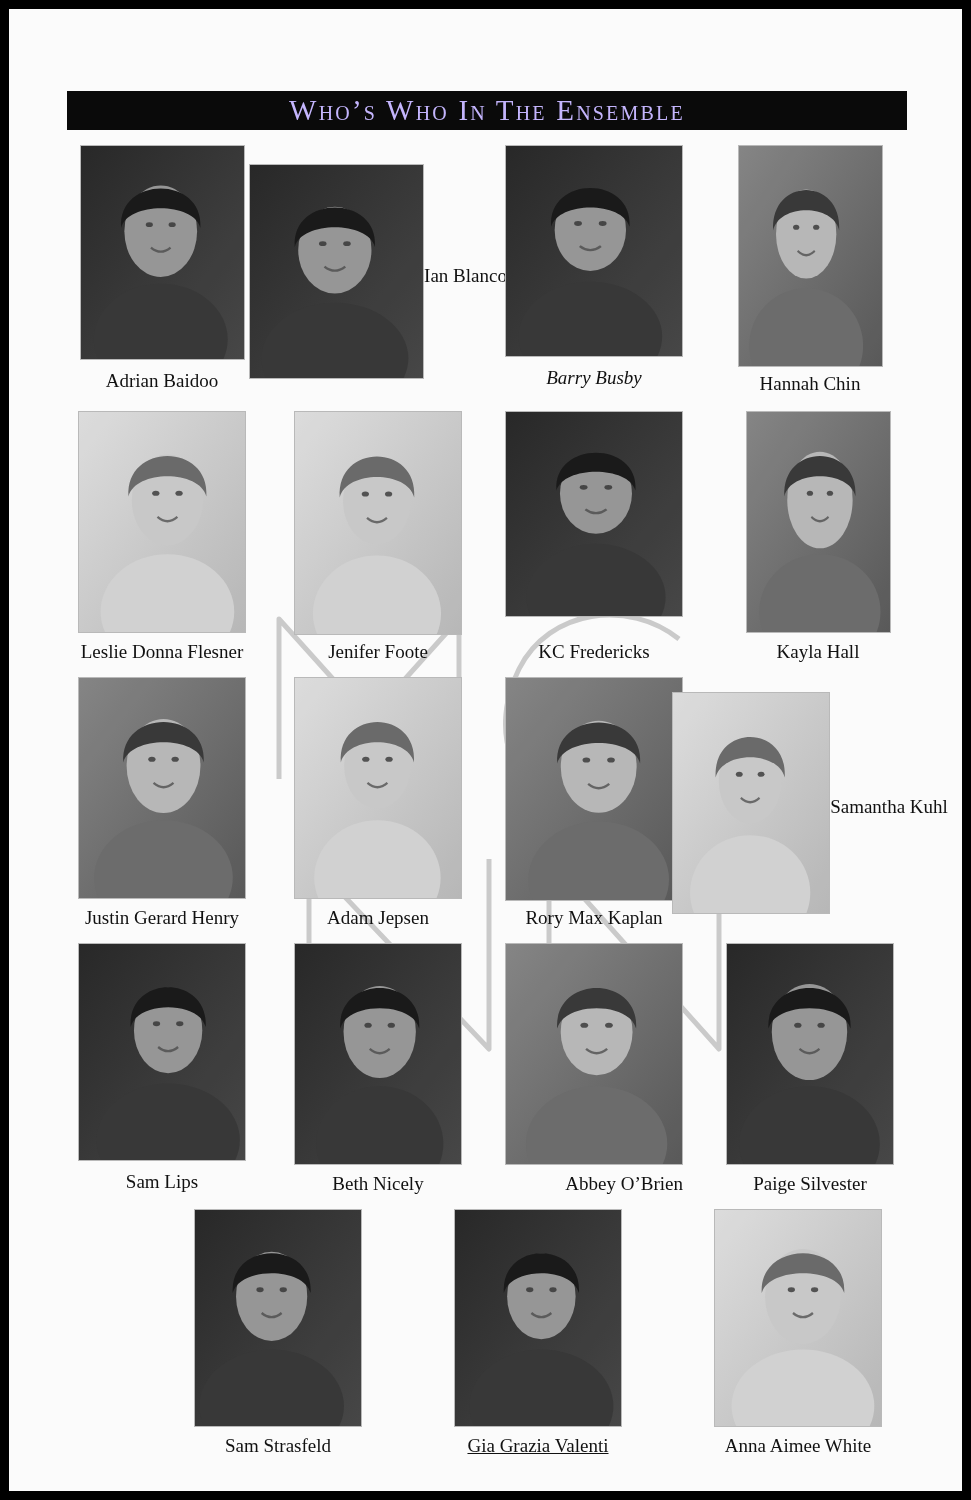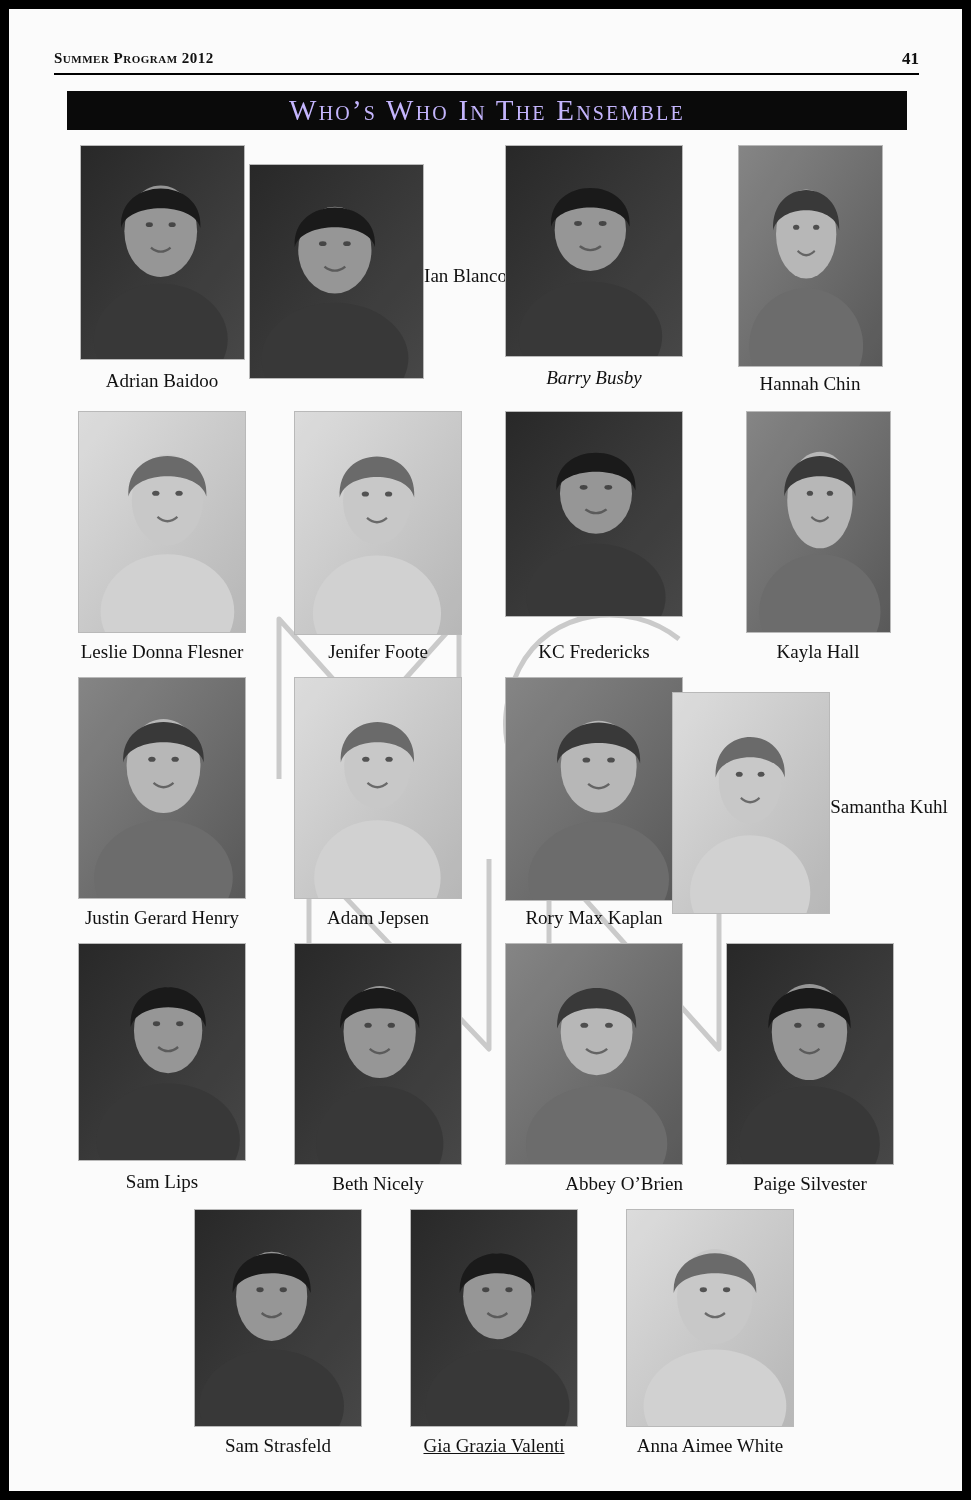--- a/index.html
+++ b/index.html
@@ -122,24 +122,20 @@
     margin-top: 6px;
     white-space: nowrap;
   }
 </style>
 </head>
 <body>
 
 <div class="page">
   <div class="sheet">
 
-    <div class="runhead">
-      <div class="runhead-title">Summer Program 2012</div>
-      <div class="runhead-page">41</div>
-    </div>
 
     <div class="titlebar">
       <div class="titlebar-text">Who’s Who In The Ensemble</div>
     </div>
 
     <div class="watermark">
       <svg viewBox="0 0 650 560" xmlns="http://www.w3.org/2000/svg">
         <g fill="none" stroke="#9a9a9a" stroke-width="5" stroke-linejoin="round">
           <path d="M120 250 L120 90 L210 190 L300 90 L300 250"></path>
           <path d="M520 110 C470 70 390 80 360 140 C330 200 350 270 420 285 C470 296 515 275 535 240"></path>
@@ -519,21 +515,21 @@
     <ellipse cx="42.68126051872969" cy="48" rx="2.2" ry="1.5" fill="#2e2e2e" opacity="0.75"></ellipse>
     <ellipse cx="56.68126051872969" cy="48" rx="2.2" ry="1.5" fill="#2e2e2e" opacity="0.75"></ellipse>
     <path d="M 43.68126051872969 62 Q 49.68126051872969 67 55.68126051872969 62" stroke="#444" stroke-width="1.4" fill="none" opacity="0.7"></path>
     <rect width="100" height="130" fill="#000" opacity="0.03"></rect>
   </svg>
               </div>
               <div class="caption" style="margin-top: 8px;">Paige Silvester</div>
             </div>
           </div>
         </div>
-        <div class="row" style="margin-left: 116px; margin-bottom: 28px;">
+        <div class="row" style="margin-left: 116px; margin-bottom: 28px; gap: 44px;">
           <div class="cell">
             <div style="display: flex; flex-direction: column; align-items: center; justify-content: flex-start; height: 252px;">
               <div class="photo" style="width: 168px; height: 218px;">
   <svg viewBox="0 0 100 130" preserveAspectRatio="none" xmlns="http://www.w3.org/2000/svg">
     <defs>
       <linearGradient id="g90579" x1="0" y1="0" x2="1" y2="1">
         <stop offset="0%" stop-color="#2a2a2a"></stop>
         <stop offset="100%" stop-color="#4a4a4a"></stop>
       </linearGradient>
     </defs>

